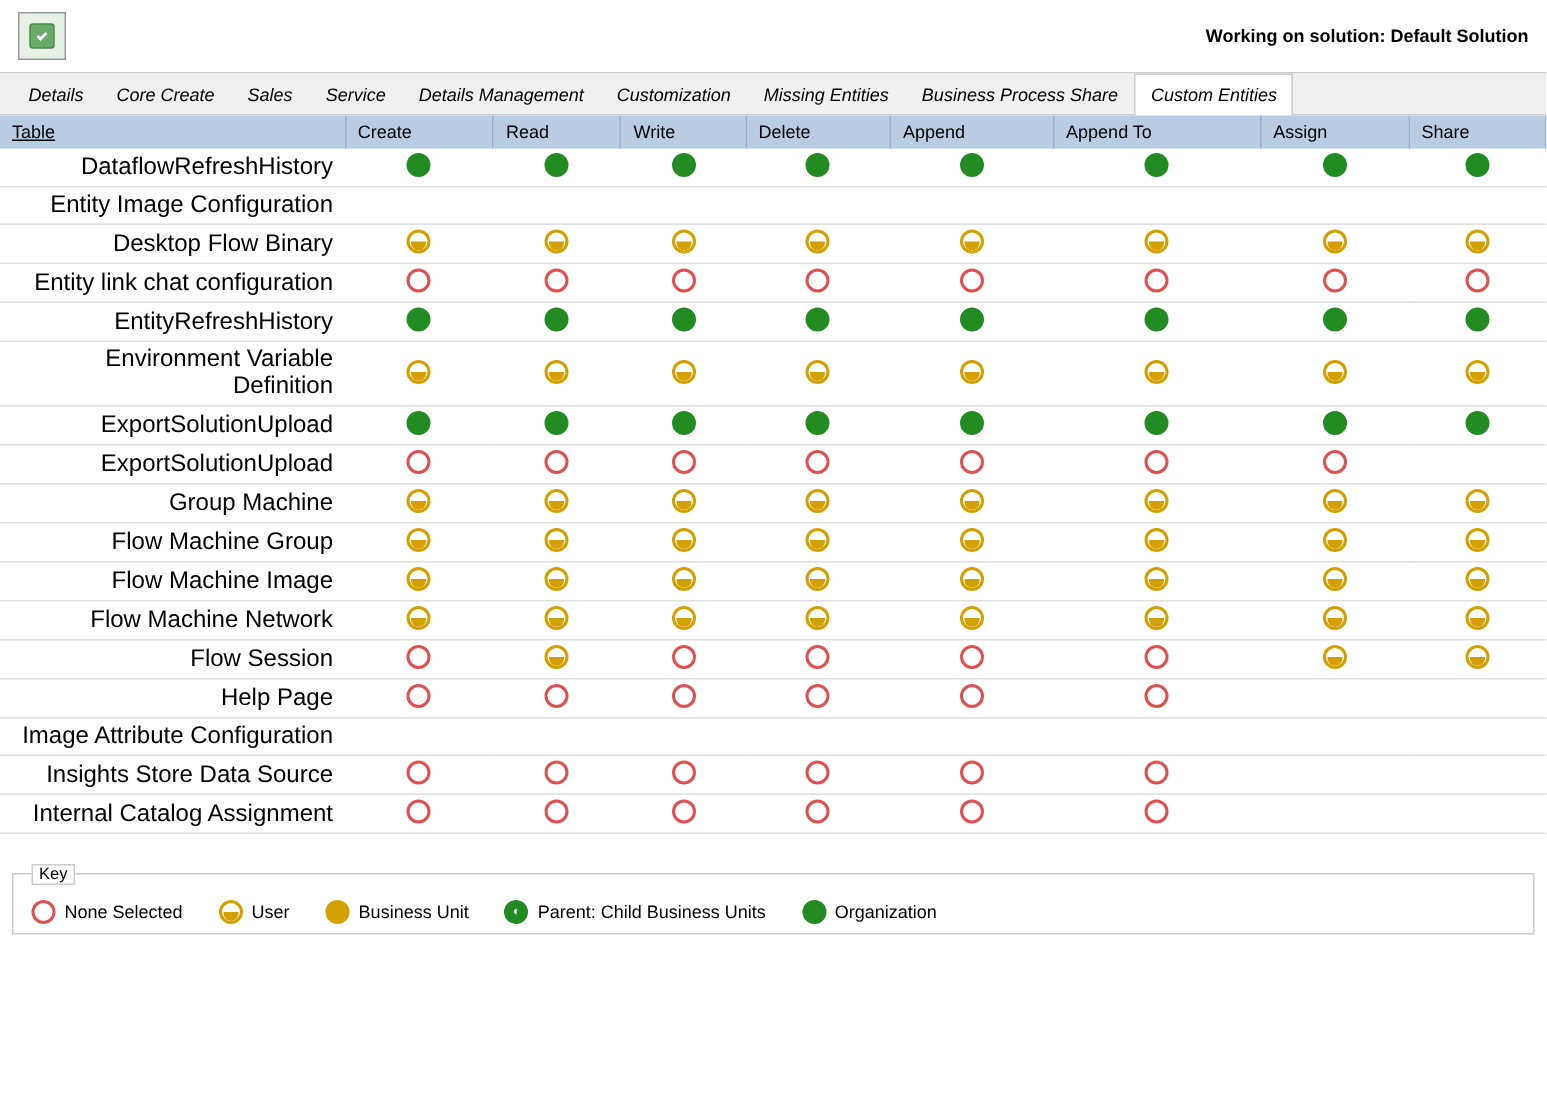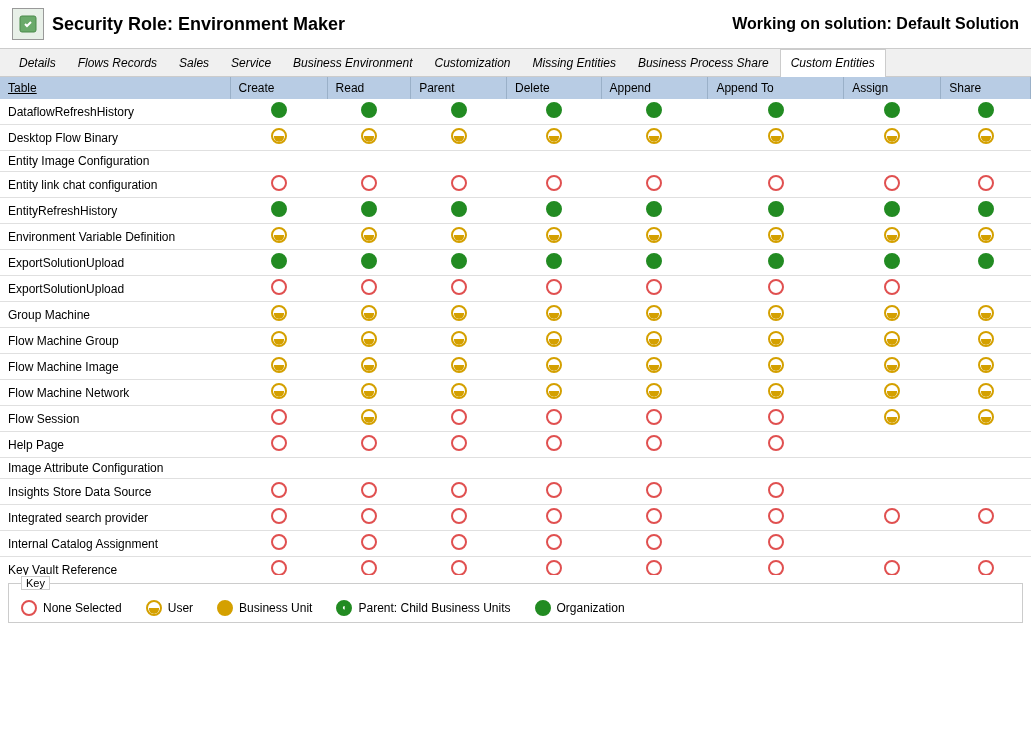--- a/index.html
+++ b/index.html
@@ -2,125 +2,124 @@
 <html><head>
   <meta charset="utf-8">
   <style>
     * { box-sizing: border-box; margin: 0; padding: 0; }
     body { font-family: Segoe UI, Arial, sans-serif; font-size: 12px; background: #fff; color: #000; }
     
     .header { display: flex; justify-content: space-between; align-items: center; padding: 8px 12px; border-bottom: 1px solid #ccc; }
     .header-left { display: flex; align-items: center; gap: 8px; }
     .header-icon { width: 32px; height: 32px; background: #e8f0e8; border: 1px solid #999; display: flex; align-items: center; justify-content: center; font-size: 16px; }
     .header-title { font-size: 18px; font-weight: bold; }
-    .header-right { font-size: 16px; font-weight: bold; }
+    .header-right { font-size: 12px; font-weight: bold; }
     
     .tabs { display: flex; border-bottom: 1px solid #ccc; padding: 0 8px; background: #f0f0f0; }
     .tab { padding: 6px 10px; cursor: pointer; border: 1px solid transparent; border-bottom: none; font-size: 12px; white-space: nowrap; font-style: italic; }
     .tab.active { background: #fff; border-color: #ccc; border-bottom-color: #fff; margin-bottom: -1px; }
     
     .content { display: flex; flex-direction: column; height: calc(744px - 110px - 80px); }
     
     .table-container { flex: 1; overflow-y: scroll; overflow-x: hidden; }
     
     table { width: 100%; border-collapse: collapse; font-size: 12px; }
     thead tr { background: #b8cce4; }
     thead th { padding: 4px 8px; text-align: left; font-weight: normal; border-right: 1px solid #9ab0c8; white-space: nowrap; }
     thead th:first-child { width: 230px; text-decoration: underline; }
     
     tbody tr { border-bottom: 1px solid #e0e0e0; }
     tbody td { padding: 3px 8px; vertical-align: middle; }
-    tbody td:first-child { font-size: 12px; }
+    tbody td:first-child { font-size: 16px; text-align: right; }
     tbody td:not(:first-child) { text-align: center; }
     .key-item { display: flex; align-items: center; gap: 6px; font-size: 12px; }
     
     
     .table-container::-webkit-scrollbar { width: 14px; }
     .table-container::-webkit-scrollbar-track { background: #f0f0f0; }
     .table-container::-webkit-scrollbar-thumb { background: #aaa; }
   </style>
 </head>
 <body>
 
 <div class="header">
   <div class="header-left">
     <div class="header-icon">
       <svg width="20" height="20" viewBox="0 0 20 20">
           <rect x="2" y="2" width="16" height="16" rx="2" fill="#6aaa6a" stroke="#4a8a4a"></rect>
           <path d="M7 10 L9 12 L13 8" stroke="white" stroke-width="2" fill="none"></path>
         </svg>
     </div>
-    <span class="header-title">Security Role: Environment Maker</span>
   </div>
   <div class="header-right">Working on solution: Default Solution</div>
 </div>
 
 <div class="tabs">
   <div class="tab">Details</div>
-  <div class="tab">Flows Records</div>
+  <div class="tab">Core Create</div>
   <div class="tab">Sales</div>
   <div class="tab">Service</div>
-  <div class="tab">Business Environment</div>
+  <div class="tab">Details Management</div>
   <div class="tab">Customization</div>
   <div class="tab">Missing Entities</div>
   <div class="tab">Business Process Share</div>
   <div class="tab active">Custom Entities</div>
 </div>
 
 <div class="content">
   <div class="table-container">
     <table>
       <thead>
         <tr>
           <th>Table</th>
           <th>Create</th>
           <th>Read</th>
-          <th>Parent</th>
+          <th>Write</th>
           <th>Delete</th>
           <th>Append</th>
           <th>Append To</th>
           <th>Assign</th>
           <th>Share</th>
         </tr>
       </thead>
       <tbody id="table-body">
       <tr>
             <td>DataflowRefreshHistory</td>
             <td><span style="display:inline-block;width:16px;height:16px;border-radius:50%;background:#228B22;border:2px solid #228B22;cursor:pointer;"></span></td>
             <td><span style="display:inline-block;width:16px;height:16px;border-radius:50%;background:#228B22;border:2px solid #228B22;cursor:pointer;"></span></td>
             <td><span style="display:inline-block;width:16px;height:16px;border-radius:50%;background:#228B22;border:2px solid #228B22;cursor:pointer;"></span></td>
             <td><span style="display:inline-block;width:16px;height:16px;border-radius:50%;background:#228B22;border:2px solid #228B22;cursor:pointer;"></span></td>
             <td><span style="display:inline-block;width:16px;height:16px;border-radius:50%;background:#228B22;border:2px solid #228B22;cursor:pointer;"></span></td>
             <td><span style="display:inline-block;width:16px;height:16px;border-radius:50%;background:#228B22;border:2px solid #228B22;cursor:pointer;"></span></td>
             <td><span style="display:inline-block;width:16px;height:16px;border-radius:50%;background:#228B22;border:2px solid #228B22;cursor:pointer;"></span></td>
             <td><span style="display:inline-block;width:16px;height:16px;border-radius:50%;background:#228B22;border:2px solid #228B22;cursor:pointer;"></span></td>
           </tr>
           <tr>
+            <td>Entity Image Configuration</td>
+            <td></td>
+            <td></td>
+            <td></td>
+            <td></td>
+            <td></td>
+            <td></td>
+            <td></td>
+            <td></td>
+          </tr>
+          <tr>
             <td>Desktop Flow Binary</td>
             <td><span style="display:inline-block;width:16px;height:16px;border-radius:50%;border:2px solid #d4a000;background:#fff;position:relative;overflow:hidden;cursor:pointer;"><span style="position:absolute;bottom:0;left:50%;transform:translateX(-50%);width:10px;height:6px;background:#d4a000;border-radius:0 0 5px 5px;"></span></span></td>
             <td><span style="display:inline-block;width:16px;height:16px;border-radius:50%;border:2px solid #d4a000;background:#fff;position:relative;overflow:hidden;cursor:pointer;"><span style="position:absolute;bottom:0;left:50%;transform:translateX(-50%);width:10px;height:6px;background:#d4a000;border-radius:0 0 5px 5px;"></span></span></td>
             <td><span style="display:inline-block;width:16px;height:16px;border-radius:50%;border:2px solid #d4a000;background:#fff;position:relative;overflow:hidden;cursor:pointer;"><span style="position:absolute;bottom:0;left:50%;transform:translateX(-50%);width:10px;height:6px;background:#d4a000;border-radius:0 0 5px 5px;"></span></span></td>
             <td><span style="display:inline-block;width:16px;height:16px;border-radius:50%;border:2px solid #d4a000;background:#fff;position:relative;overflow:hidden;cursor:pointer;"><span style="position:absolute;bottom:0;left:50%;transform:translateX(-50%);width:10px;height:6px;background:#d4a000;border-radius:0 0 5px 5px;"></span></span></td>
             <td><span style="display:inline-block;width:16px;height:16px;border-radius:50%;border:2px solid #d4a000;background:#fff;position:relative;overflow:hidden;cursor:pointer;"><span style="position:absolute;bottom:0;left:50%;transform:translateX(-50%);width:10px;height:6px;background:#d4a000;border-radius:0 0 5px 5px;"></span></span></td>
             <td><span style="display:inline-block;width:16px;height:16px;border-radius:50%;border:2px solid #d4a000;background:#fff;position:relative;overflow:hidden;cursor:pointer;"><span style="position:absolute;bottom:0;left:50%;transform:translateX(-50%);width:10px;height:6px;background:#d4a000;border-radius:0 0 5px 5px;"></span></span></td>
             <td><span style="display:inline-block;width:16px;height:16px;border-radius:50%;border:2px solid #d4a000;background:#fff;position:relative;overflow:hidden;cursor:pointer;"><span style="position:absolute;bottom:0;left:50%;transform:translateX(-50%);width:10px;height:6px;background:#d4a000;border-radius:0 0 5px 5px;"></span></span></td>
             <td><span style="display:inline-block;width:16px;height:16px;border-radius:50%;border:2px solid #d4a000;background:#fff;position:relative;overflow:hidden;cursor:pointer;"><span style="position:absolute;bottom:0;left:50%;transform:translateX(-50%);width:10px;height:6px;background:#d4a000;border-radius:0 0 5px 5px;"></span></span></td>
           </tr>
           <tr>
-            <td>Entity Image Configuration</td>
-            <td></td>
-            <td></td>
-            <td></td>
-            <td></td>
-            <td></td>
-            <td></td>
-            <td></td>
-            <td></td>
-          </tr>
-          <tr>
             <td>Entity link chat configuration</td>
             <td><span style="display:inline-block;width:16px;height:16px;border-radius:50%;border:2px solid #e05050;background:#fff;cursor:pointer;"></span></td>
             <td><span style="display:inline-block;width:16px;height:16px;border-radius:50%;border:2px solid #e05050;background:#fff;cursor:pointer;"></span></td>
             <td><span style="display:inline-block;width:16px;height:16px;border-radius:50%;border:2px solid #e05050;background:#fff;cursor:pointer;"></span></td>
             <td><span style="display:inline-block;width:16px;height:16px;border-radius:50%;border:2px solid #e05050;background:#fff;cursor:pointer;"></span></td>
             <td><span style="display:inline-block;width:16px;height:16px;border-radius:50%;border:2px solid #e05050;background:#fff;cursor:pointer;"></span></td>
             <td><span style="display:inline-block;width:16px;height:16px;border-radius:50%;border:2px solid #e05050;background:#fff;cursor:pointer;"></span></td>
             <td><span style="display:inline-block;width:16px;height:16px;border-radius:50%;border:2px solid #e05050;background:#fff;cursor:pointer;"></span></td>
             <td><span style="display:inline-block;width:16px;height:16px;border-radius:50%;border:2px solid #e05050;background:#fff;cursor:pointer;"></span></td>
           </tr>
@@ -250,51 +249,29 @@
             <td><span style="display:inline-block;width:16px;height:16px;border-radius:50%;border:2px solid #e05050;background:#fff;cursor:pointer;"></span></td>
             <td><span style="display:inline-block;width:16px;height:16px;border-radius:50%;border:2px solid #e05050;background:#fff;cursor:pointer;"></span></td>
             <td><span style="display:inline-block;width:16px;height:16px;border-radius:50%;border:2px solid #e05050;background:#fff;cursor:pointer;"></span></td>
             <td><span style="display:inline-block;width:16px;height:16px;border-radius:50%;border:2px solid #e05050;background:#fff;cursor:pointer;"></span></td>
             <td><span style="display:inline-block;width:16px;height:16px;border-radius:50%;border:2px solid #e05050;background:#fff;cursor:pointer;"></span></td>
             <td><span style="display:inline-block;width:16px;height:16px;border-radius:50%;border:2px solid #e05050;background:#fff;cursor:pointer;"></span></td>
             <td></td>
             <td></td>
           </tr>
           <tr>
-            <td>Integrated search provider</td>
-            <td><span style="display:inline-block;width:16px;height:16px;border-radius:50%;border:2px solid #e05050;background:#fff;cursor:pointer;"></span></td>
-            <td><span style="display:inline-block;width:16px;height:16px;border-radius:50%;border:2px solid #e05050;background:#fff;cursor:pointer;"></span></td>
-            <td><span style="display:inline-block;width:16px;height:16px;border-radius:50%;border:2px solid #e05050;background:#fff;cursor:pointer;"></span></td>
-            <td><span style="display:inline-block;width:16px;height:16px;border-radius:50%;border:2px solid #e05050;background:#fff;cursor:pointer;"></span></td>
-            <td><span style="display:inline-block;width:16px;height:16px;border-radius:50%;border:2px solid #e05050;background:#fff;cursor:pointer;"></span></td>
-            <td><span style="display:inline-block;width:16px;height:16px;border-radius:50%;border:2px solid #e05050;background:#fff;cursor:pointer;"></span></td>
-            <td><span style="display:inline-block;width:16px;height:16px;border-radius:50%;border:2px solid #e05050;background:#fff;cursor:pointer;"></span></td>
-            <td><span style="display:inline-block;width:16px;height:16px;border-radius:50%;border:2px solid #e05050;background:#fff;cursor:pointer;"></span></td>
-          </tr>
-          <tr>
             <td>Internal Catalog Assignment</td>
             <td><span style="display:inline-block;width:16px;height:16px;border-radius:50%;border:2px solid #e05050;background:#fff;cursor:pointer;"></span></td>
             <td><span style="display:inline-block;width:16px;height:16px;border-radius:50%;border:2px solid #e05050;background:#fff;cursor:pointer;"></span></td>
             <td><span style="display:inline-block;width:16px;height:16px;border-radius:50%;border:2px solid #e05050;background:#fff;cursor:pointer;"></span></td>
             <td><span style="display:inline-block;width:16px;height:16px;border-radius:50%;border:2px solid #e05050;background:#fff;cursor:pointer;"></span></td>
             <td><span style="display:inline-block;width:16px;height:16px;border-radius:50%;border:2px solid #e05050;background:#fff;cursor:pointer;"></span></td>
             <td><span style="display:inline-block;width:16px;height:16px;border-radius:50%;border:2px solid #e05050;background:#fff;cursor:pointer;"></span></td>
             <td></td>
             <td></td>
-          </tr>
-          <tr>
-            <td>Key Vault Reference</td>
-            <td><span style="display:inline-block;width:16px;height:16px;border-radius:50%;border:2px solid #e05050;background:#fff;cursor:pointer;"></span></td>
-            <td><span style="display:inline-block;width:16px;height:16px;border-radius:50%;border:2px solid #e05050;background:#fff;cursor:pointer;"></span></td>
-            <td><span style="display:inline-block;width:16px;height:16px;border-radius:50%;border:2px solid #e05050;background:#fff;cursor:pointer;"></span></td>
-            <td><span style="display:inline-block;width:16px;height:16px;border-radius:50%;border:2px solid #e05050;background:#fff;cursor:pointer;"></span></td>
-            <td><span style="display:inline-block;width:16px;height:16px;border-radius:50%;border:2px solid #e05050;background:#fff;cursor:pointer;"></span></td>
-            <td><span style="display:inline-block;width:16px;height:16px;border-radius:50%;border:2px solid #e05050;background:#fff;cursor:pointer;"></span></td>
-            <td><span style="display:inline-block;width:16px;height:16px;border-radius:50%;border:2px solid #e05050;background:#fff;cursor:pointer;"></span></td>
-            <td><span style="display:inline-block;width:16px;height:16px;border-radius:50%;border:2px solid #e05050;background:#fff;cursor:pointer;"></span></td>
           </tr>
         </tbody>
     </table>
   </div>
 
   <div style="border:1px solid #ccc; margin:8px; padding:6px 12px;">
     <div style="font-size:11px; margin-bottom:6px; position:relative; top:-14px; background:#fff; display:inline-block; padding:0 4px; border:1px solid #ccc;">Key</div>
     <div style="display:flex; align-items:center; gap:24px; flex-wrap:wrap; margin-top:-10px;">
       <div class="key-item">
         <span style="display:inline-block;width:16px;height:16px;border-radius:50%;border:2px solid #e05050;background:#fff;"></span>

